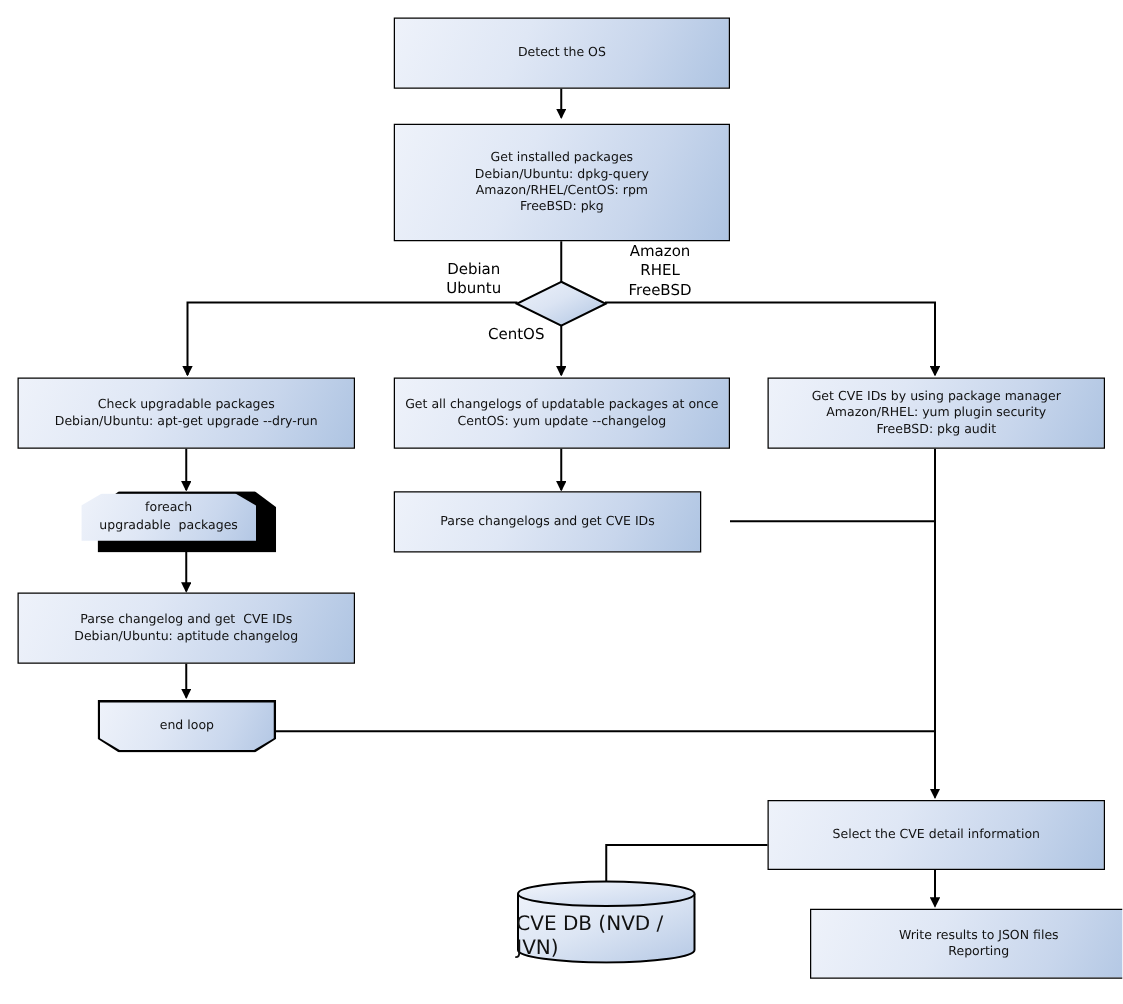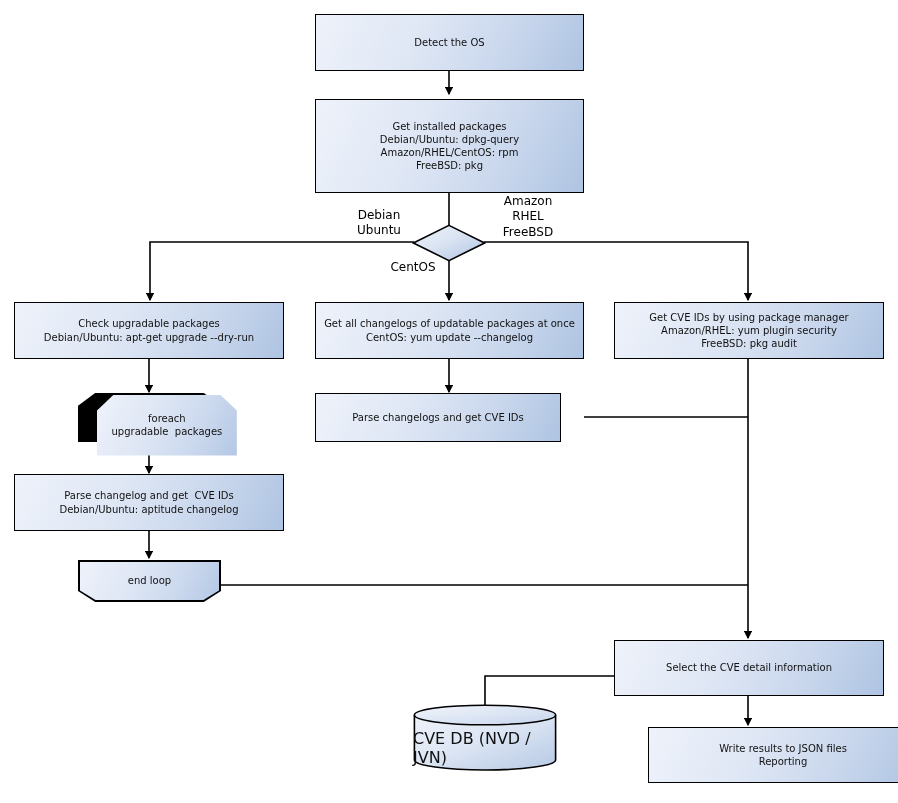--- a/index.html
+++ b/index.html
@@ -181,21 +181,21 @@
 CentOS: yum update --changelog</span>
   </div>
 
   <div class="node rect" style="left:614px;top:302px;width:270px;height:57px;">
     <span class="txt">Get CVE IDs by using package manager
 Amazon/RHEL: yum plugin security
 FreeBSD: pkg audit</span>
   </div>
 
   <div class="loop-start-border" style="left:78px;top:393px;width:143px;height:49px;"></div>
-  <div class="node loop-start" style="left:97px;top:394.6px;width:139.8px;height:61px;justify-content:flex-end;">
+  <div class="node loop-start" style="left:65px;top:394.6px;width:139.8px;height:38px;justify-content:flex-end;">
     <span class="txt">foreach
 upgradable  packages</span>
   </div>
 
   <div class="node rect" style="left:315px;top:393px;width:246px;height:49px;">
     <span class="txt">Parse changelogs and get CVE IDs</span>
   </div>
 
   <div class="node rect" style="left:14px;top:474px;width:270px;height:57px;">
     <span class="txt">Parse changelog and get  CVE IDs

